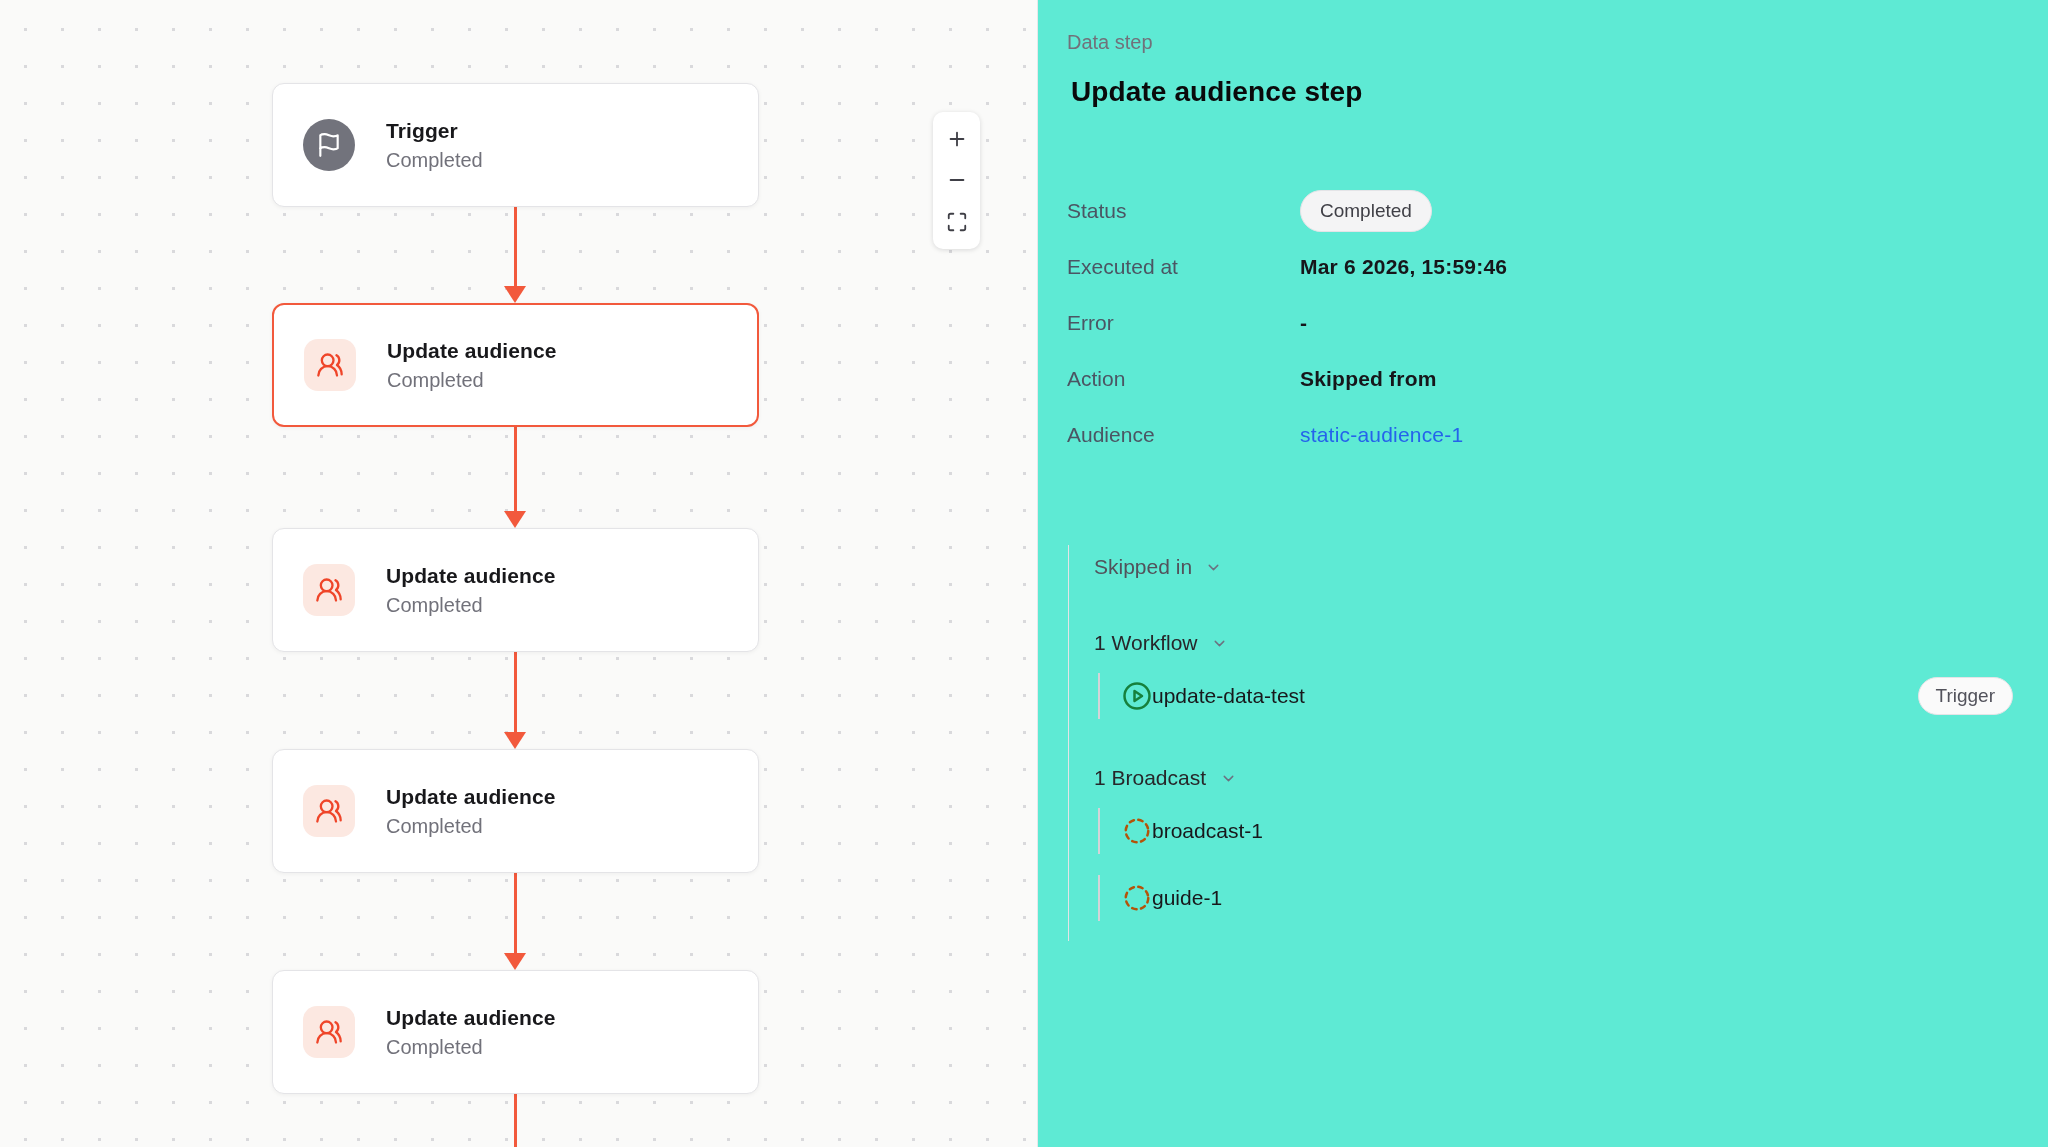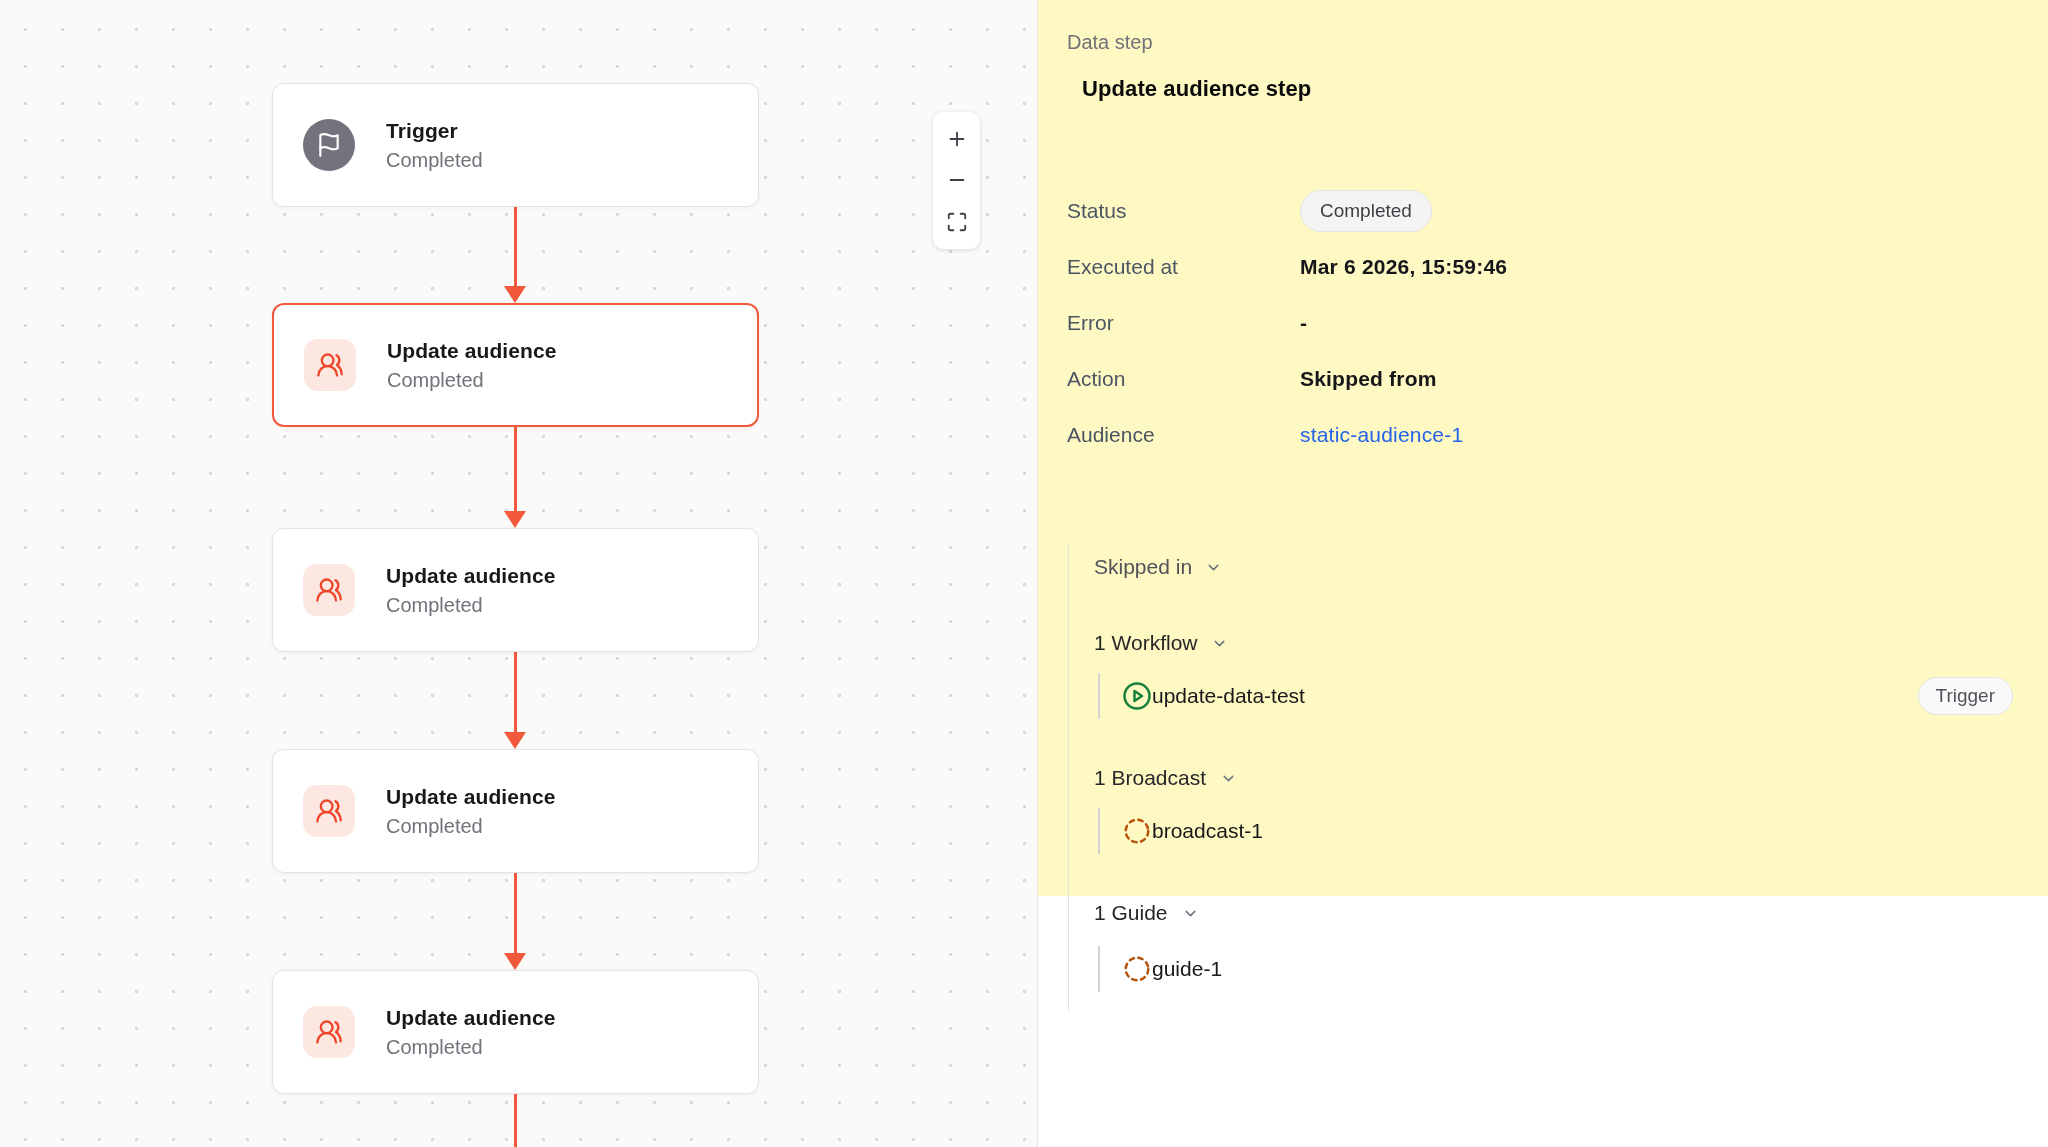--- a/index.html
+++ b/index.html
@@ -33,24 +33,24 @@
     border-top:17px solid #f2593c; }
 
   .zoom-tools { position:absolute; left:933px; top:112px; width:47px; height:137px;
     background:#fff; border-radius:10px; box-shadow:0 1px 5px rgba(16,16,20,.14);
     display:flex; flex-direction:column; align-items:center; justify-content:space-around;
     padding:6px 0; }
   .tool-btn { width:36px; height:36px; display:flex; align-items:center; justify-content:center;
     color:#3f3f46; cursor:pointer; }
 
   
-  .panel { position:absolute; left:1038px; top:0; width:1010px; height:896px;
-    background:#fef9c3; }
+  .panel { position:absolute; left:1038px; top:0; width:1010px; height:1147px;
+    background:#5eead4; }
   .kicker { position:absolute; left:29px; top:31px; font-size:20px; color:#71717a; }
-  .panel-title { position:absolute; left:44px; top:76px; font-size:22px;
+  .panel-title { position:absolute; left:33px; top:76px; font-size:28px;
     font-weight:700; color:#0a0a0b; letter-spacing:.1px; }
 
   .rows { position:absolute; left:29px; top:183px; right:35px; }
   .row { display:flex; align-items:center; height:56px; }
   .row-label { width:233px; flex:none; font-size:21px; color:#4b5563; }
   .row-value { font-size:21px; font-weight:600; color:#16161a; letter-spacing:.2px; }
   .row-value.link { color:#2563eb; font-weight:500; cursor:pointer; }
   .pill { display:inline-flex; align-items:center; height:42px; padding:0 19px;
     background:#f4f4f5; border:1px solid #e4e4e7; border-radius:21px;
     font-size:19px; font-weight:500; color:#3f3f46; }
@@ -245,28 +245,20 @@
     </div>
     <div class="item-row">
       <span style="display:flex;">
         <svg width="30" height="30" viewBox="0 0 24 24" fill="none" stroke="#b45309" stroke-width="2" stroke-linecap="round">
           <circle cx="12" cy="12" r="9" stroke-dasharray="3.6 3.6"></circle>
         </svg>
       </span>
       <span class="item-name">broadcast-1</span>
     </div>
 
-    <div class="group-header group-n">
-      <span class="group-label">1 Guide</span>
-      <span class="chev">
-        <svg width="17" height="17" viewBox="0 0 24 24" fill="none" stroke="currentColor" stroke-width="2" stroke-linecap="round" stroke-linejoin="round">
-            <path d="m6 9 6 6 6-6"></path>
-          </svg>
-      </span>
-    </div>
     <div class="item-row" style="margin-top:21px;">
       <span style="display:flex;">
         <svg width="30" height="30" viewBox="0 0 24 24" fill="none" stroke="#b45309" stroke-width="2" stroke-linecap="round">
           <circle cx="12" cy="12" r="9" stroke-dasharray="3.6 3.6"></circle>
         </svg>
       </span>
       <span class="item-name">guide-1</span>
     </div>
   </div>
 </div>

